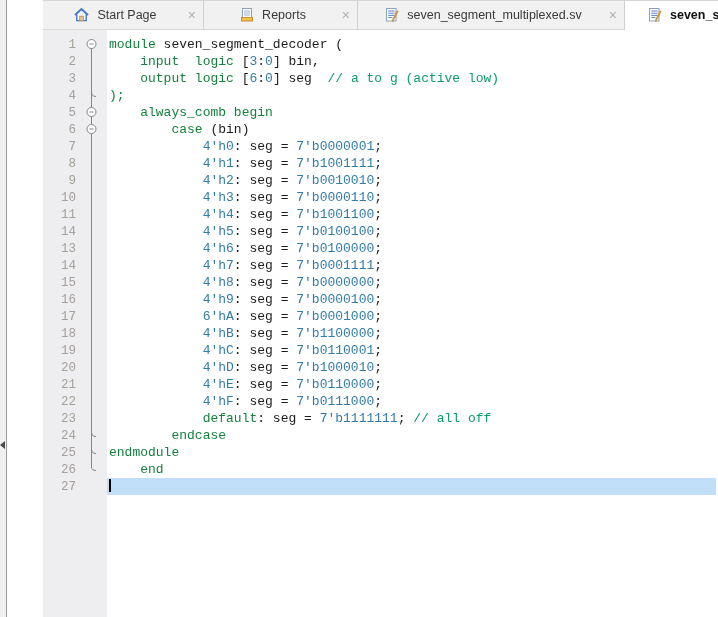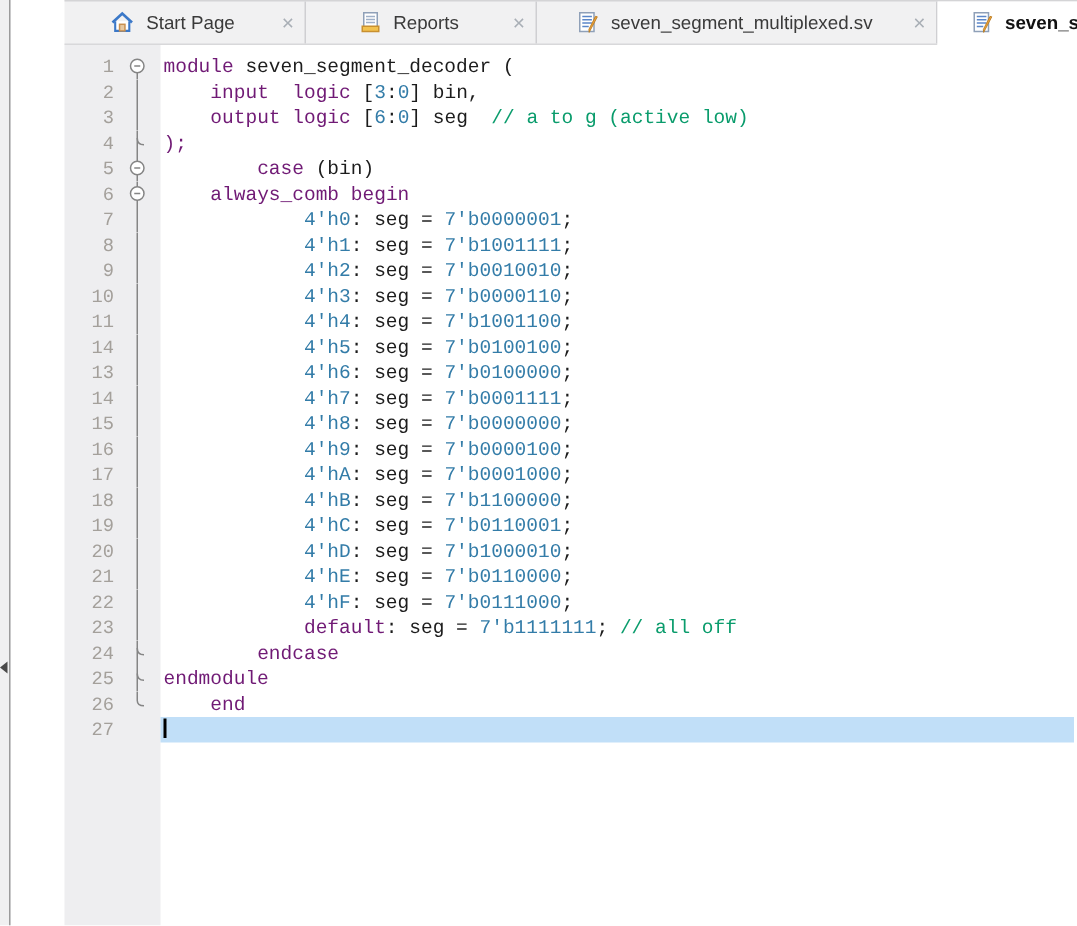--- a/index.html
+++ b/index.html
@@ -39,21 +39,21 @@
         font-family:"Liberation Mono",monospace;font-size:12.5px;color:#a4a09b;}
   .fold{width:15px;height:17px;flex:none;margin-left:8px;}
   .fold svg{display:block;}
 
   .codecol{flex:1;min-width:0;padding-top:6px;}
   .crow{height:17px;line-height:17px;white-space:pre;padding-left:2px;
         font-family:"Liberation Mono",monospace;font-size:13px;color:#1c1c1c;}
   .crow.current{background:#c1dff8;margin-right:2px;}
   .caret{display:inline-block;width:2px;height:13px;background:#000;vertical-align:-2px;}
 
-  .kw{color:#701a75;}
+  .kw{color:#15803d;}
   .num{color:#337ca8;}
   .com{color:#0a9c6c;}
   .pln{color:#1c1c1c;}
 </style>
 </head>
 <body>
 
 <div class="app">
 
   <div class="left-strip">
@@ -343,33 +343,33 @@
           <div class="grow">
             <span class="lnum">27</span>
             <span class="fold"></span>
           </div>
         </div>
       <div class="codecol">
           <div class="crow"><span class="kw">module</span><span class="pln"> seven_segment_decoder (</span></div>
           <div class="crow"><span class="pln">    </span><span class="kw">input</span><span class="pln">  </span><span class="kw">logic</span><span class="pln"> [</span><span class="num">3</span><span class="pln">:</span><span class="num">0</span><span class="pln">] bin,</span></div>
           <div class="crow"><span class="pln">    </span><span class="kw">output</span><span class="pln"> </span><span class="kw">logic</span><span class="pln"> [</span><span class="num">6</span><span class="pln">:</span><span class="num">0</span><span class="pln">] seg  </span><span class="com">// a to g (active low)</span></div>
           <div class="crow"><span class="kw">);</span></div>
+          <div class="crow"><span class="pln">    </span><span class="kw">always_comb</span><span class="pln"> </span><span class="kw">begin</span></div>
           <div class="crow"><span class="pln">        </span><span class="kw">case</span><span class="pln"> (bin)</span></div>
-          <div class="crow"><span class="pln">    </span><span class="kw">always_comb</span><span class="pln"> </span><span class="kw">begin</span></div>
           <div class="crow"><span class="pln">            </span><span class="num">4'h0</span><span class="pln">: seg = </span><span class="num">7'b0000001</span><span class="pln">;</span></div>
           <div class="crow"><span class="pln">            </span><span class="num">4'h1</span><span class="pln">: seg = </span><span class="num">7'b1001111</span><span class="pln">;</span></div>
           <div class="crow"><span class="pln">            </span><span class="num">4'h2</span><span class="pln">: seg = </span><span class="num">7'b0010010</span><span class="pln">;</span></div>
           <div class="crow"><span class="pln">            </span><span class="num">4'h3</span><span class="pln">: seg = </span><span class="num">7'b0000110</span><span class="pln">;</span></div>
           <div class="crow"><span class="pln">            </span><span class="num">4'h4</span><span class="pln">: seg = </span><span class="num">7'b1001100</span><span class="pln">;</span></div>
           <div class="crow"><span class="pln">            </span><span class="num">4'h5</span><span class="pln">: seg = </span><span class="num">7'b0100100</span><span class="pln">;</span></div>
           <div class="crow"><span class="pln">            </span><span class="num">4'h6</span><span class="pln">: seg = </span><span class="num">7'b0100000</span><span class="pln">;</span></div>
           <div class="crow"><span class="pln">            </span><span class="num">4'h7</span><span class="pln">: seg = </span><span class="num">7'b0001111</span><span class="pln">;</span></div>
           <div class="crow"><span class="pln">            </span><span class="num">4'h8</span><span class="pln">: seg = </span><span class="num">7'b0000000</span><span class="pln">;</span></div>
           <div class="crow"><span class="pln">            </span><span class="num">4'h9</span><span class="pln">: seg = </span><span class="num">7'b0000100</span><span class="pln">;</span></div>
-          <div class="crow"><span class="pln">            </span><span class="num">4'hA</span><span class="pln">: seg = </span><span class="num">7'b0001000</span><span class="pln">;</span></div>
+          <div class="crow"><span class="pln">            </span><span class="num">6'hA</span><span class="pln">: seg = </span><span class="num">7'b0001000</span><span class="pln">;</span></div>
           <div class="crow"><span class="pln">            </span><span class="num">4'hB</span><span class="pln">: seg = </span><span class="num">7'b1100000</span><span class="pln">;</span></div>
           <div class="crow"><span class="pln">            </span><span class="num">4'hC</span><span class="pln">: seg = </span><span class="num">7'b0110001</span><span class="pln">;</span></div>
           <div class="crow"><span class="pln">            </span><span class="num">4'hD</span><span class="pln">: seg = </span><span class="num">7'b1000010</span><span class="pln">;</span></div>
           <div class="crow"><span class="pln">            </span><span class="num">4'hE</span><span class="pln">: seg = </span><span class="num">7'b0110000</span><span class="pln">;</span></div>
           <div class="crow"><span class="pln">            </span><span class="num">4'hF</span><span class="pln">: seg = </span><span class="num">7'b0111000</span><span class="pln">;</span></div>
           <div class="crow"><span class="pln">            </span><span class="kw">default</span><span class="pln">: seg = </span><span class="num">7'b1111111</span><span class="pln">; </span><span class="com">// all off</span></div>
           <div class="crow"><span class="pln">        </span><span class="kw">endcase</span></div>
           <div class="crow"><span class="kw">endmodule</span></div>
           <div class="crow"><span class="pln">    </span><span class="kw">end</span></div>
           <div class="crow current"><span class="caret"></span></div>

